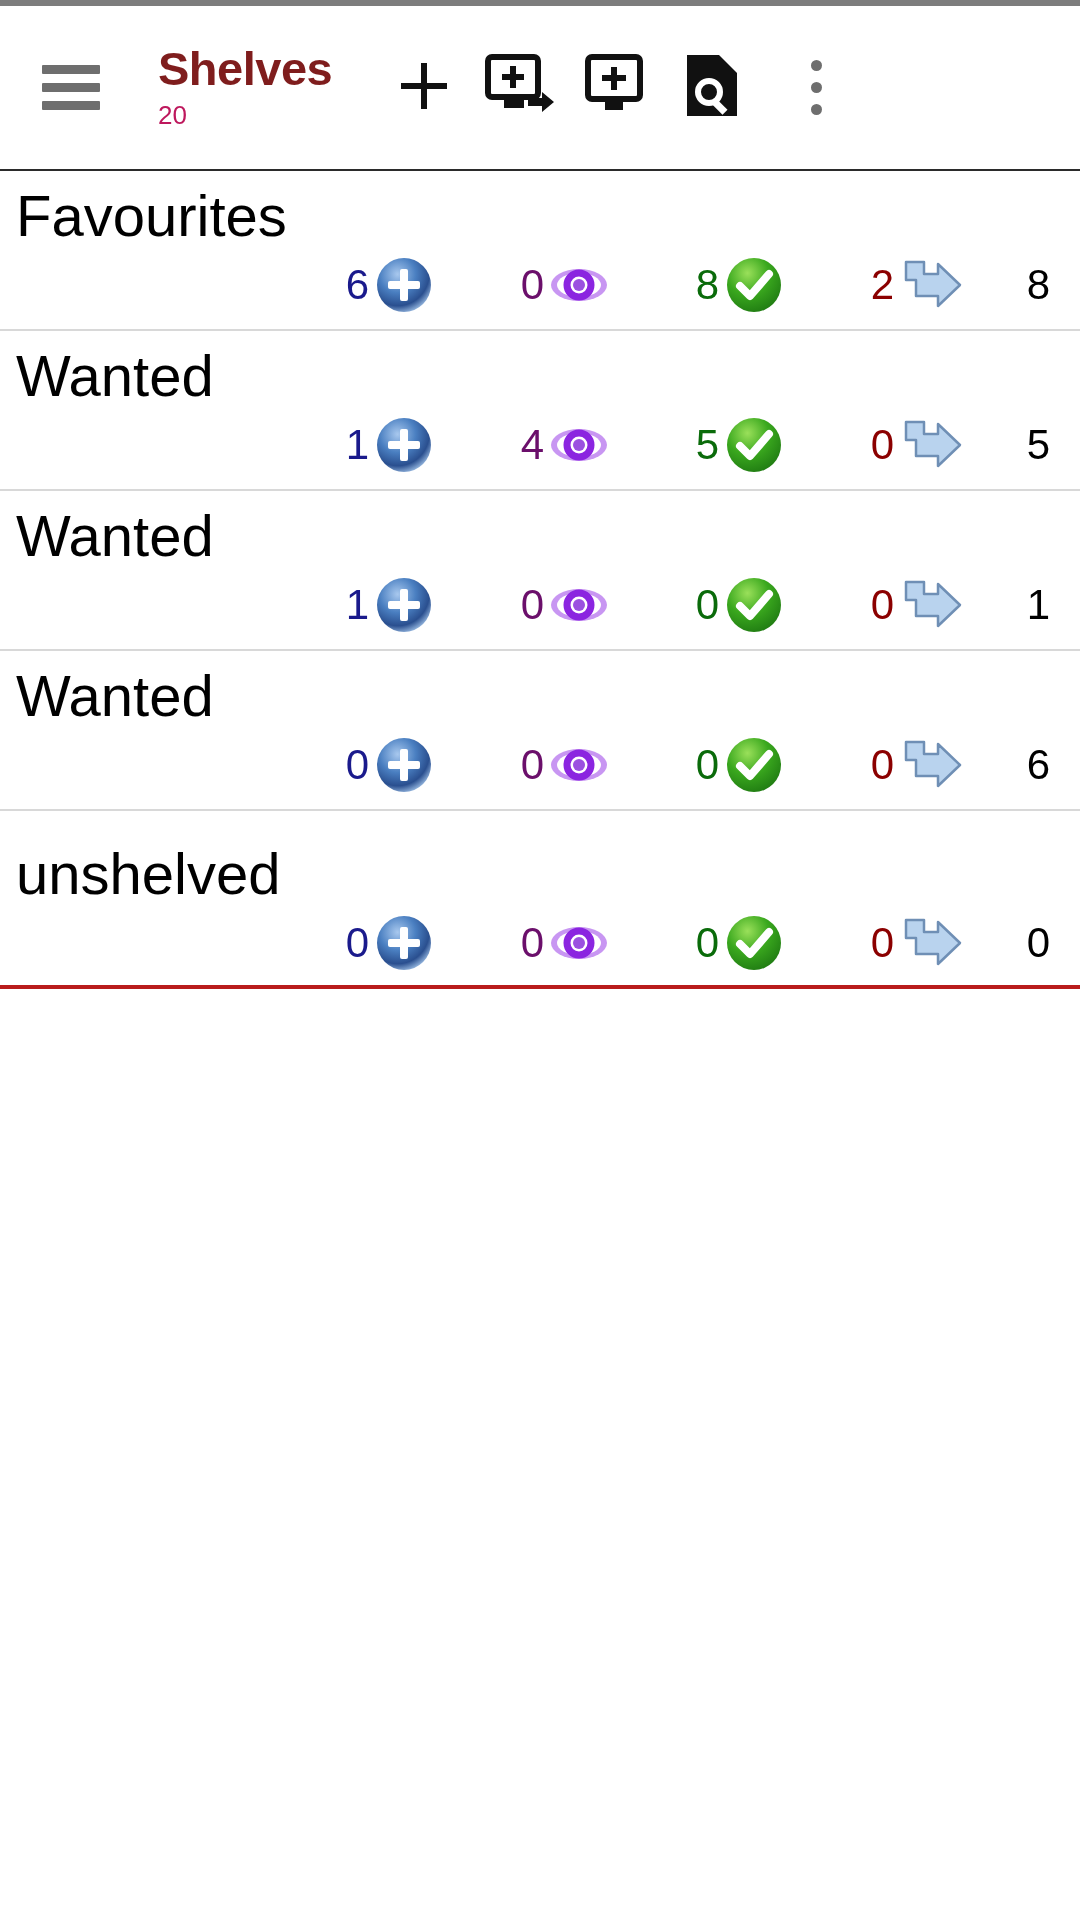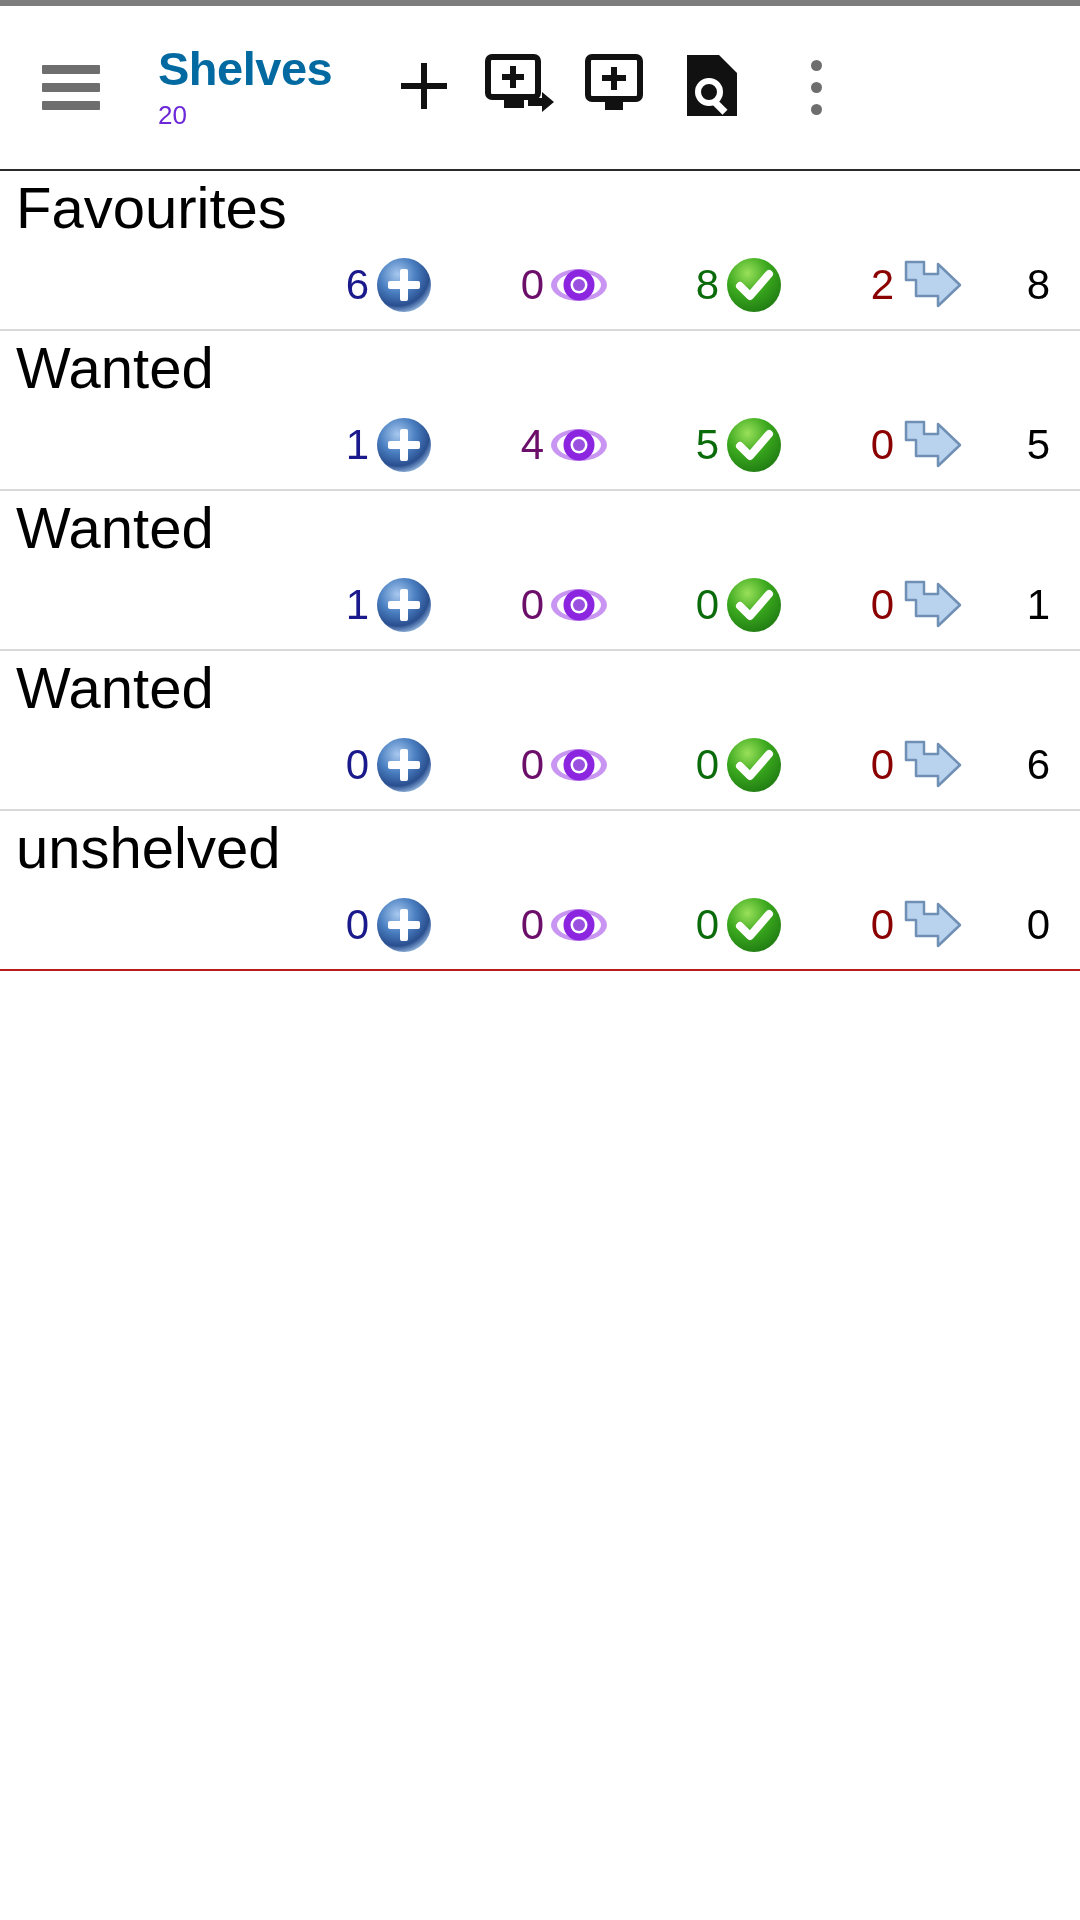--- a/index.html
+++ b/index.html
@@ -55,28 +55,28 @@
   .title-block {
     display: flex;
     flex-direction: column;
     justify-content: center;
     flex: 0 0 auto;
     margin-right: 44px;
   }
   .title-main {
     font-size: 47px;
     font-weight: bold;
-    color: #0369a1;
+    color: #7f1d1d;
     line-height: 1.05;
     letter-spacing: -0.5px;
     white-space: nowrap;
   }
   .title-sub {
     font-size: 26px;
-    color: #6d28d9;
+    color: #be185d;
     line-height: 1.25;
     margin-top: 6px;
   }
 
   .actions {
     display: flex;
     align-items: center;
     flex: 1 1 auto;
     justify-content: flex-start;
     gap: 0;
@@ -102,26 +102,26 @@
 
   .shelf-row {
     position: relative;
     box-sizing: border-box;
     width: 100%;
     height: 160px;
     border-bottom: 2px solid #d8d8d8;
     background: #ffffff;
     padding: 0;
   }
-  .shelf-row:last-child { border-bottom: 2px solid #b91c1c; }
+  .shelf-row:last-child { border-bottom: 4px solid #b91c1c; margin-top: 18px; }
 
   .shelf-name {
     position: absolute;
     left: 16px;
-    top: 8px;
+    top: 16px;
     font-size: 58px;
     color: #000000;
     line-height: 1;
     white-space: nowrap;
   }
 
   .counters {
     position: absolute;
     right: 0;
     top: 78px;

